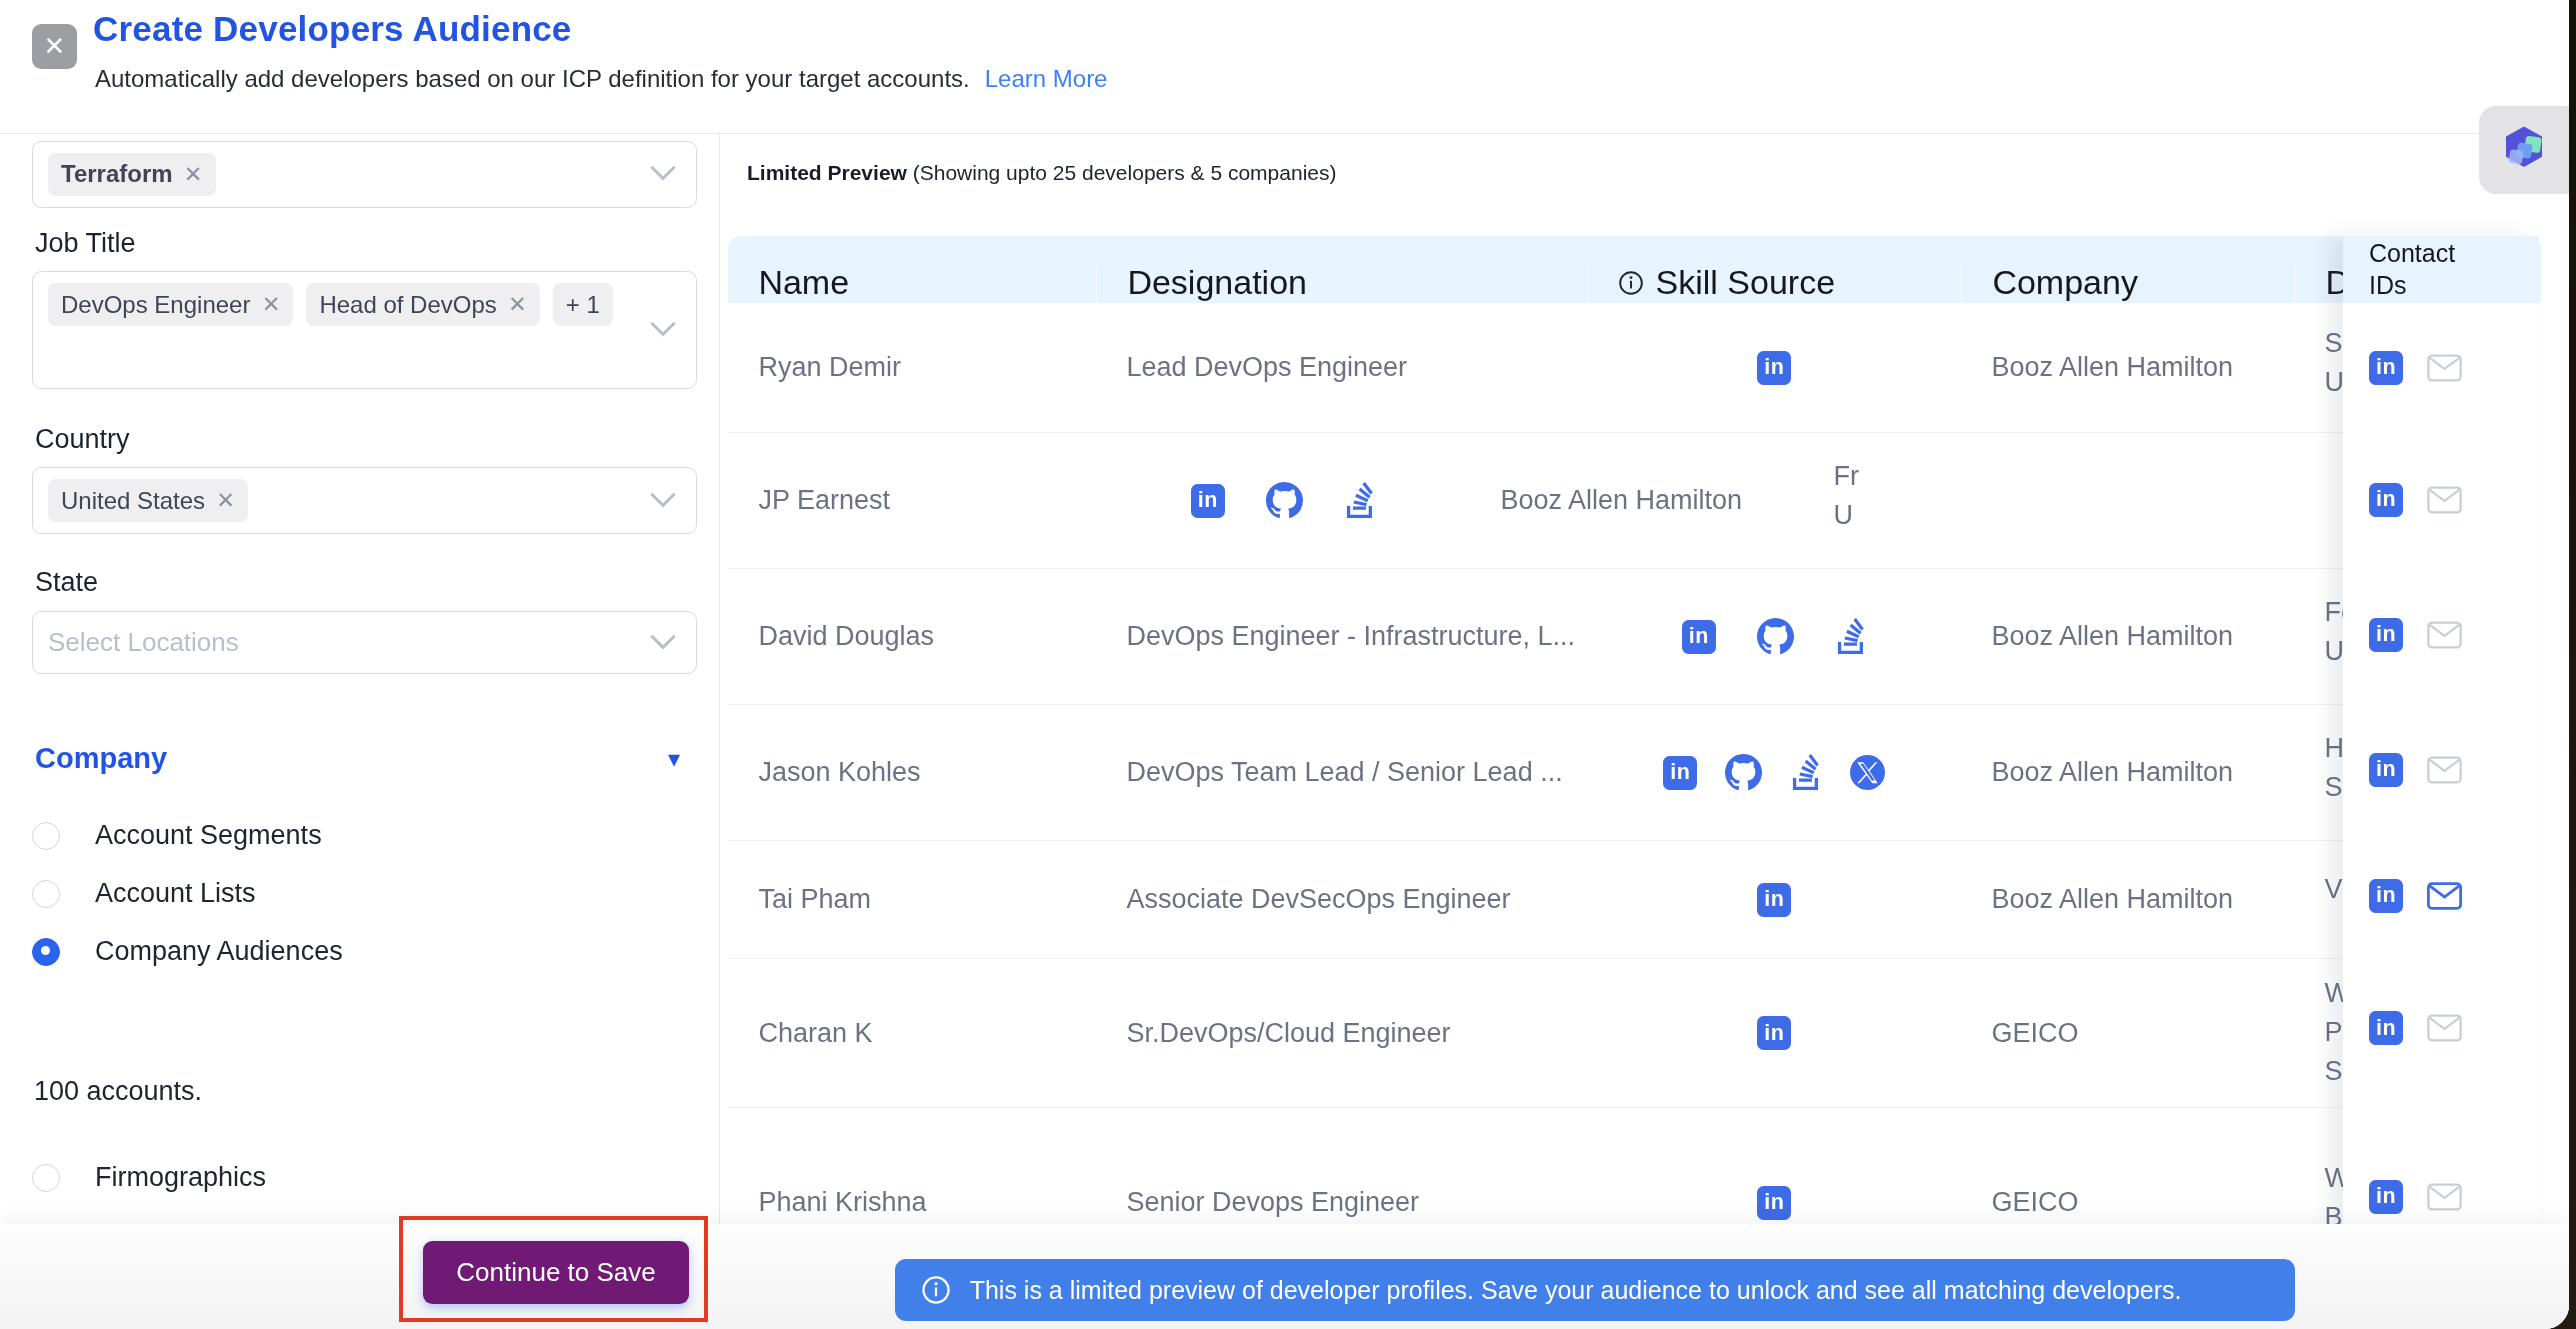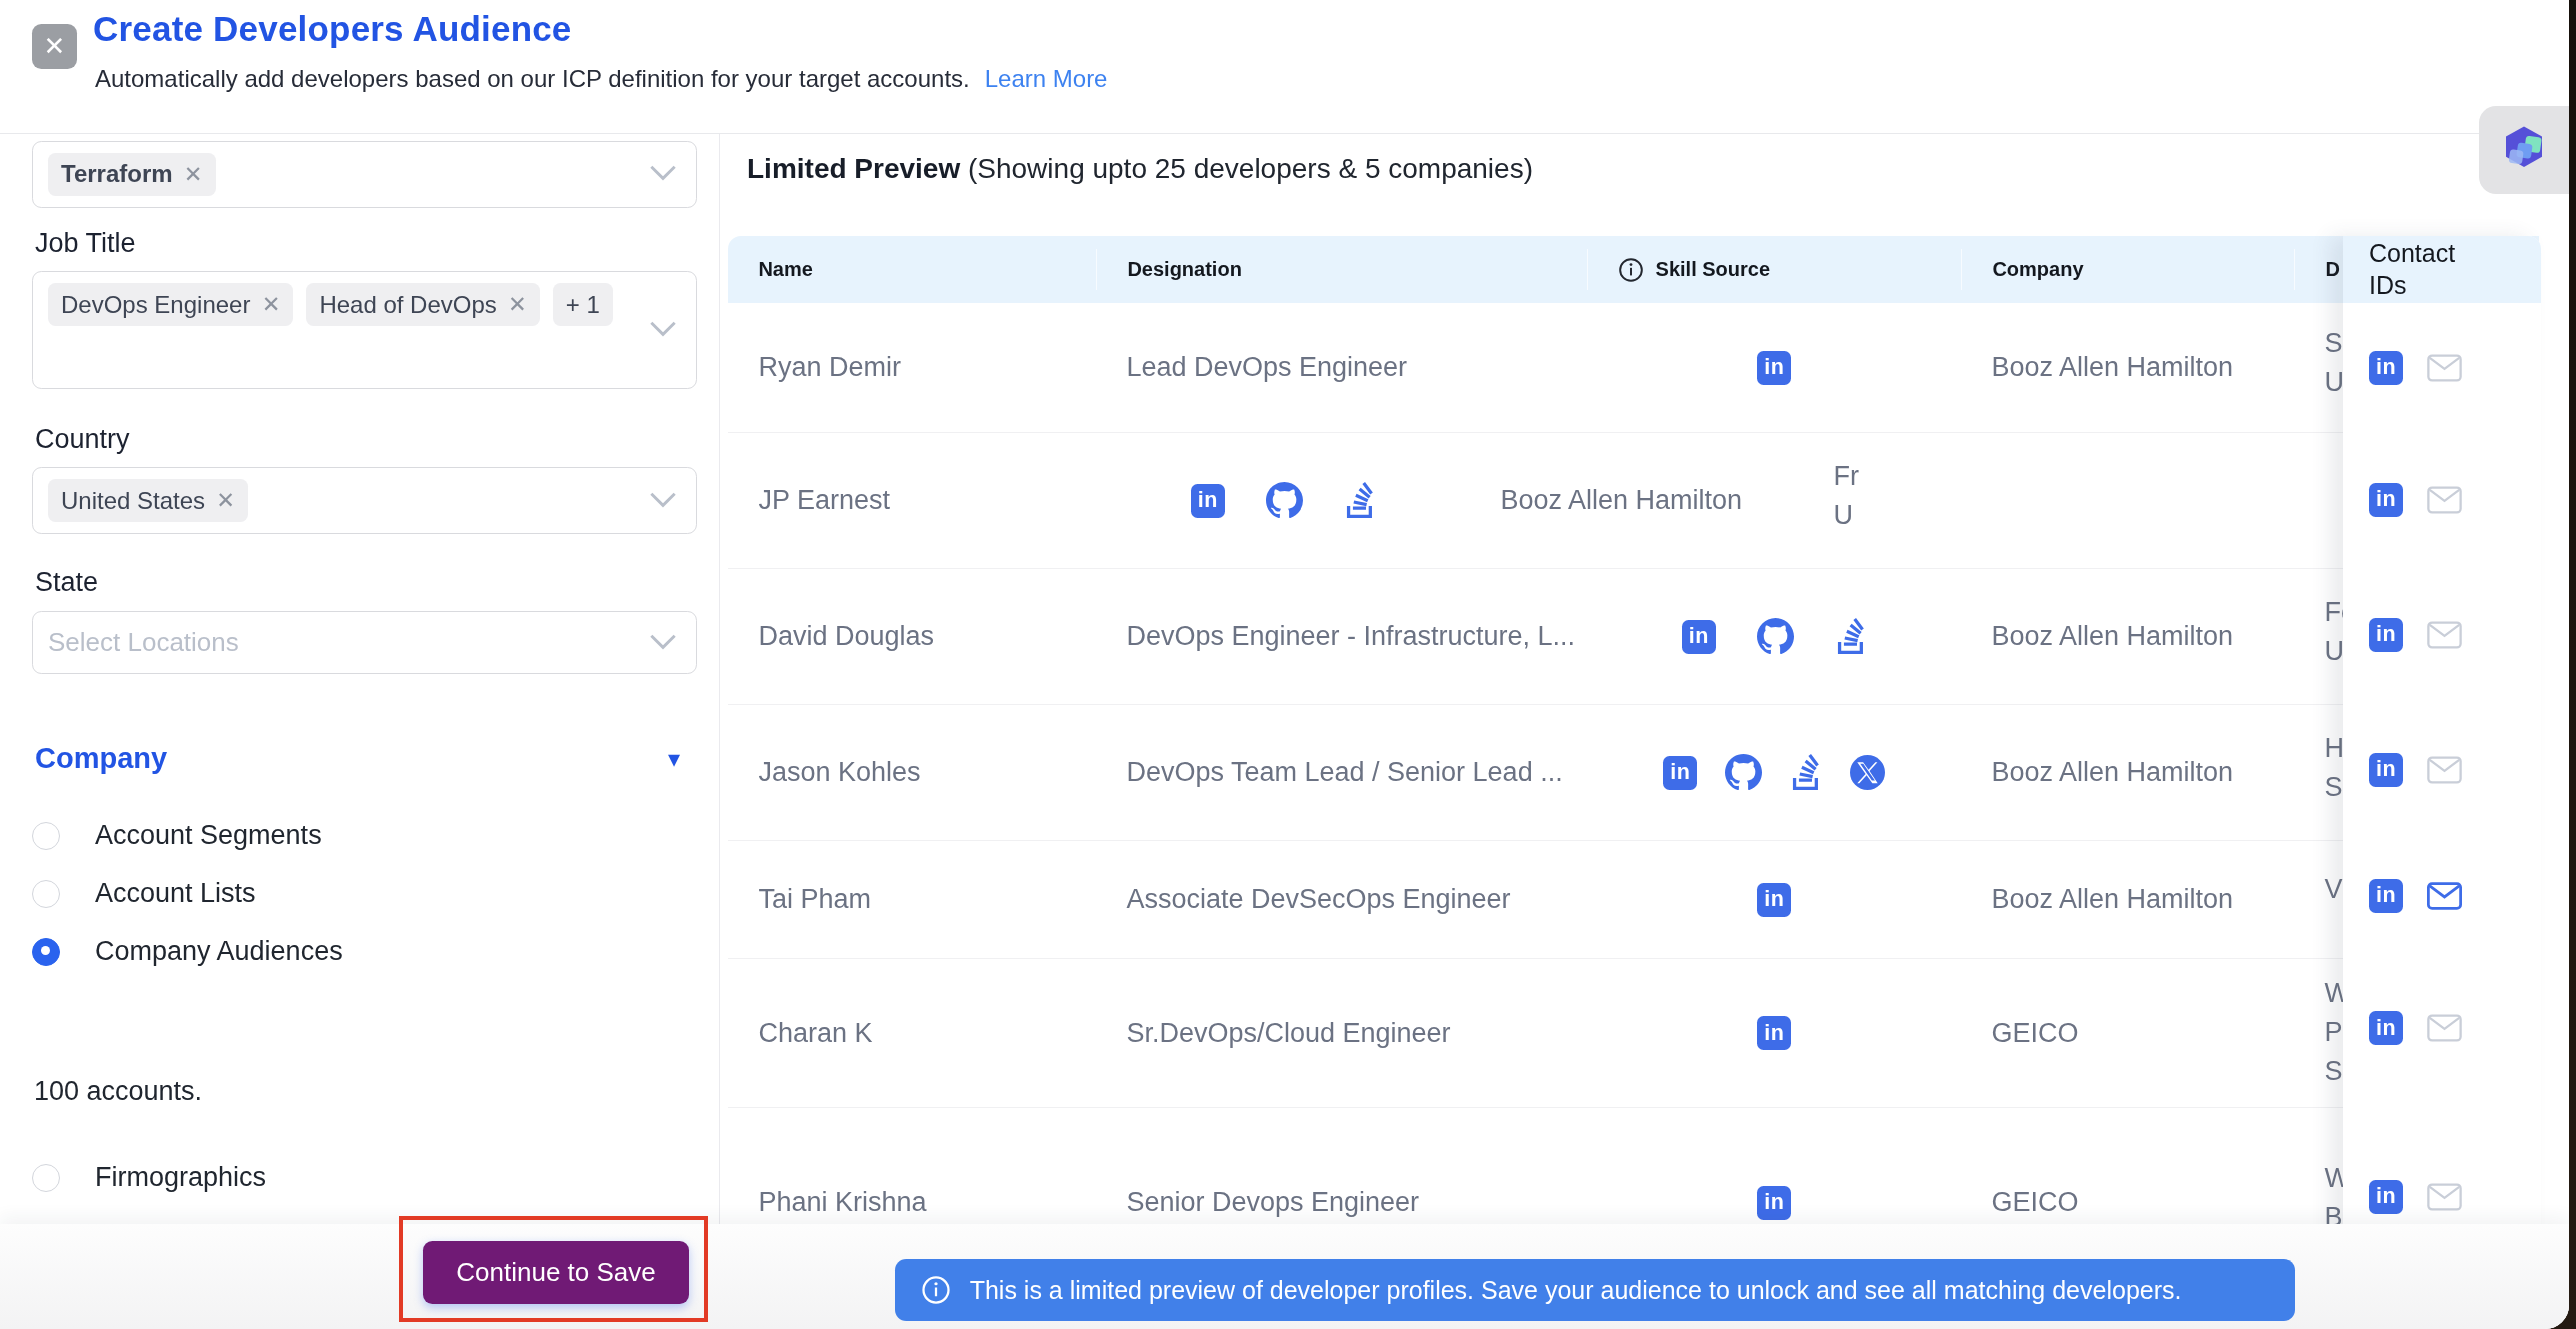--- a/index.html
+++ b/index.html
@@ -52,25 +52,25 @@
     box-shadow:0 -7.5px 17px rgba(40,45,60,.06);z-index:8;
   }
   .annotation-box{position:absolute;left:399px;top:1216px;width:309px;height:106px;border:4.7px solid #e23a25;box-sizing:border-box;z-index:12;pointer-events:none;}
   .continue-btn{
     position:absolute;left:423px;top:1241px;width:266px;height:63px;border-radius:9.3px;background:#701a75;border:none;
     color:#fff;font-size:26px;font-family:inherit;display:flex;align-items:center;justify-content:center;cursor:pointer;z-index:11;
     box-shadow:0 3.7px 9.3px rgba(62,108,240,.35);
   }
   
   .main{position:absolute;left:720px;top:133px;right:0;bottom:0;background:#fff;}
-  .preview-hd{position:absolute;left:27px;top:20px;font-size:28px;color:#20262f;}
+  .preview-hd{position:absolute;left:27px;top:28px;font-size:21px;color:#20262f;}
   .preview-hd b{font-weight:700;color:#171d28;}
   .tbl{position:absolute;left:8.4px;top:103px;width:1811px;}
   .thead{
-    display:flex;background:#e7f3fd;height:67px;border-radius:13px 0 0 0;align-items:center;font-size:20px;color:#14181f;font-weight:bold;
+    display:flex;background:#e7f3fd;height:67px;border-radius:13px 0 0 0;align-items:flex-end;font-size:34px;color:#14181f;
   }
   .th{box-sizing:border-box;padding-left:30px;display:flex;align-items:center;gap:11.2px;height:41px;border-left:1.9px solid #f7fbff;}
   .th:first-child{border-left:none;}
   .c-name{width:368px;} .c-desig{width:491px;} .c-skill{width:374px;} .c-comp{width:333px;} .c-frag{flex:1;}
   .trow{display:flex;align-items:center;border-bottom:1.9px solid #f0f0f2;font-size:27px;color:#6b7283;}
   .trow:last-child{border-bottom:none;}
   .td{box-sizing:border-box;padding-left:30px;white-space:nowrap;overflow:hidden;}
   .td.c-skill{display:flex;justify-content:center;gap:41px;padding-left:0;align-items:center;}
   .frag-lines{display:flex;flex-direction:column;gap:9.3px;line-height:1.1;}
   .r1{height:129px;} .r2{height:135px;} .r3{height:135px;} .r4{height:135px;} .r5{height:117px;} .r6{height:148px;} .r7{height:189px;}

